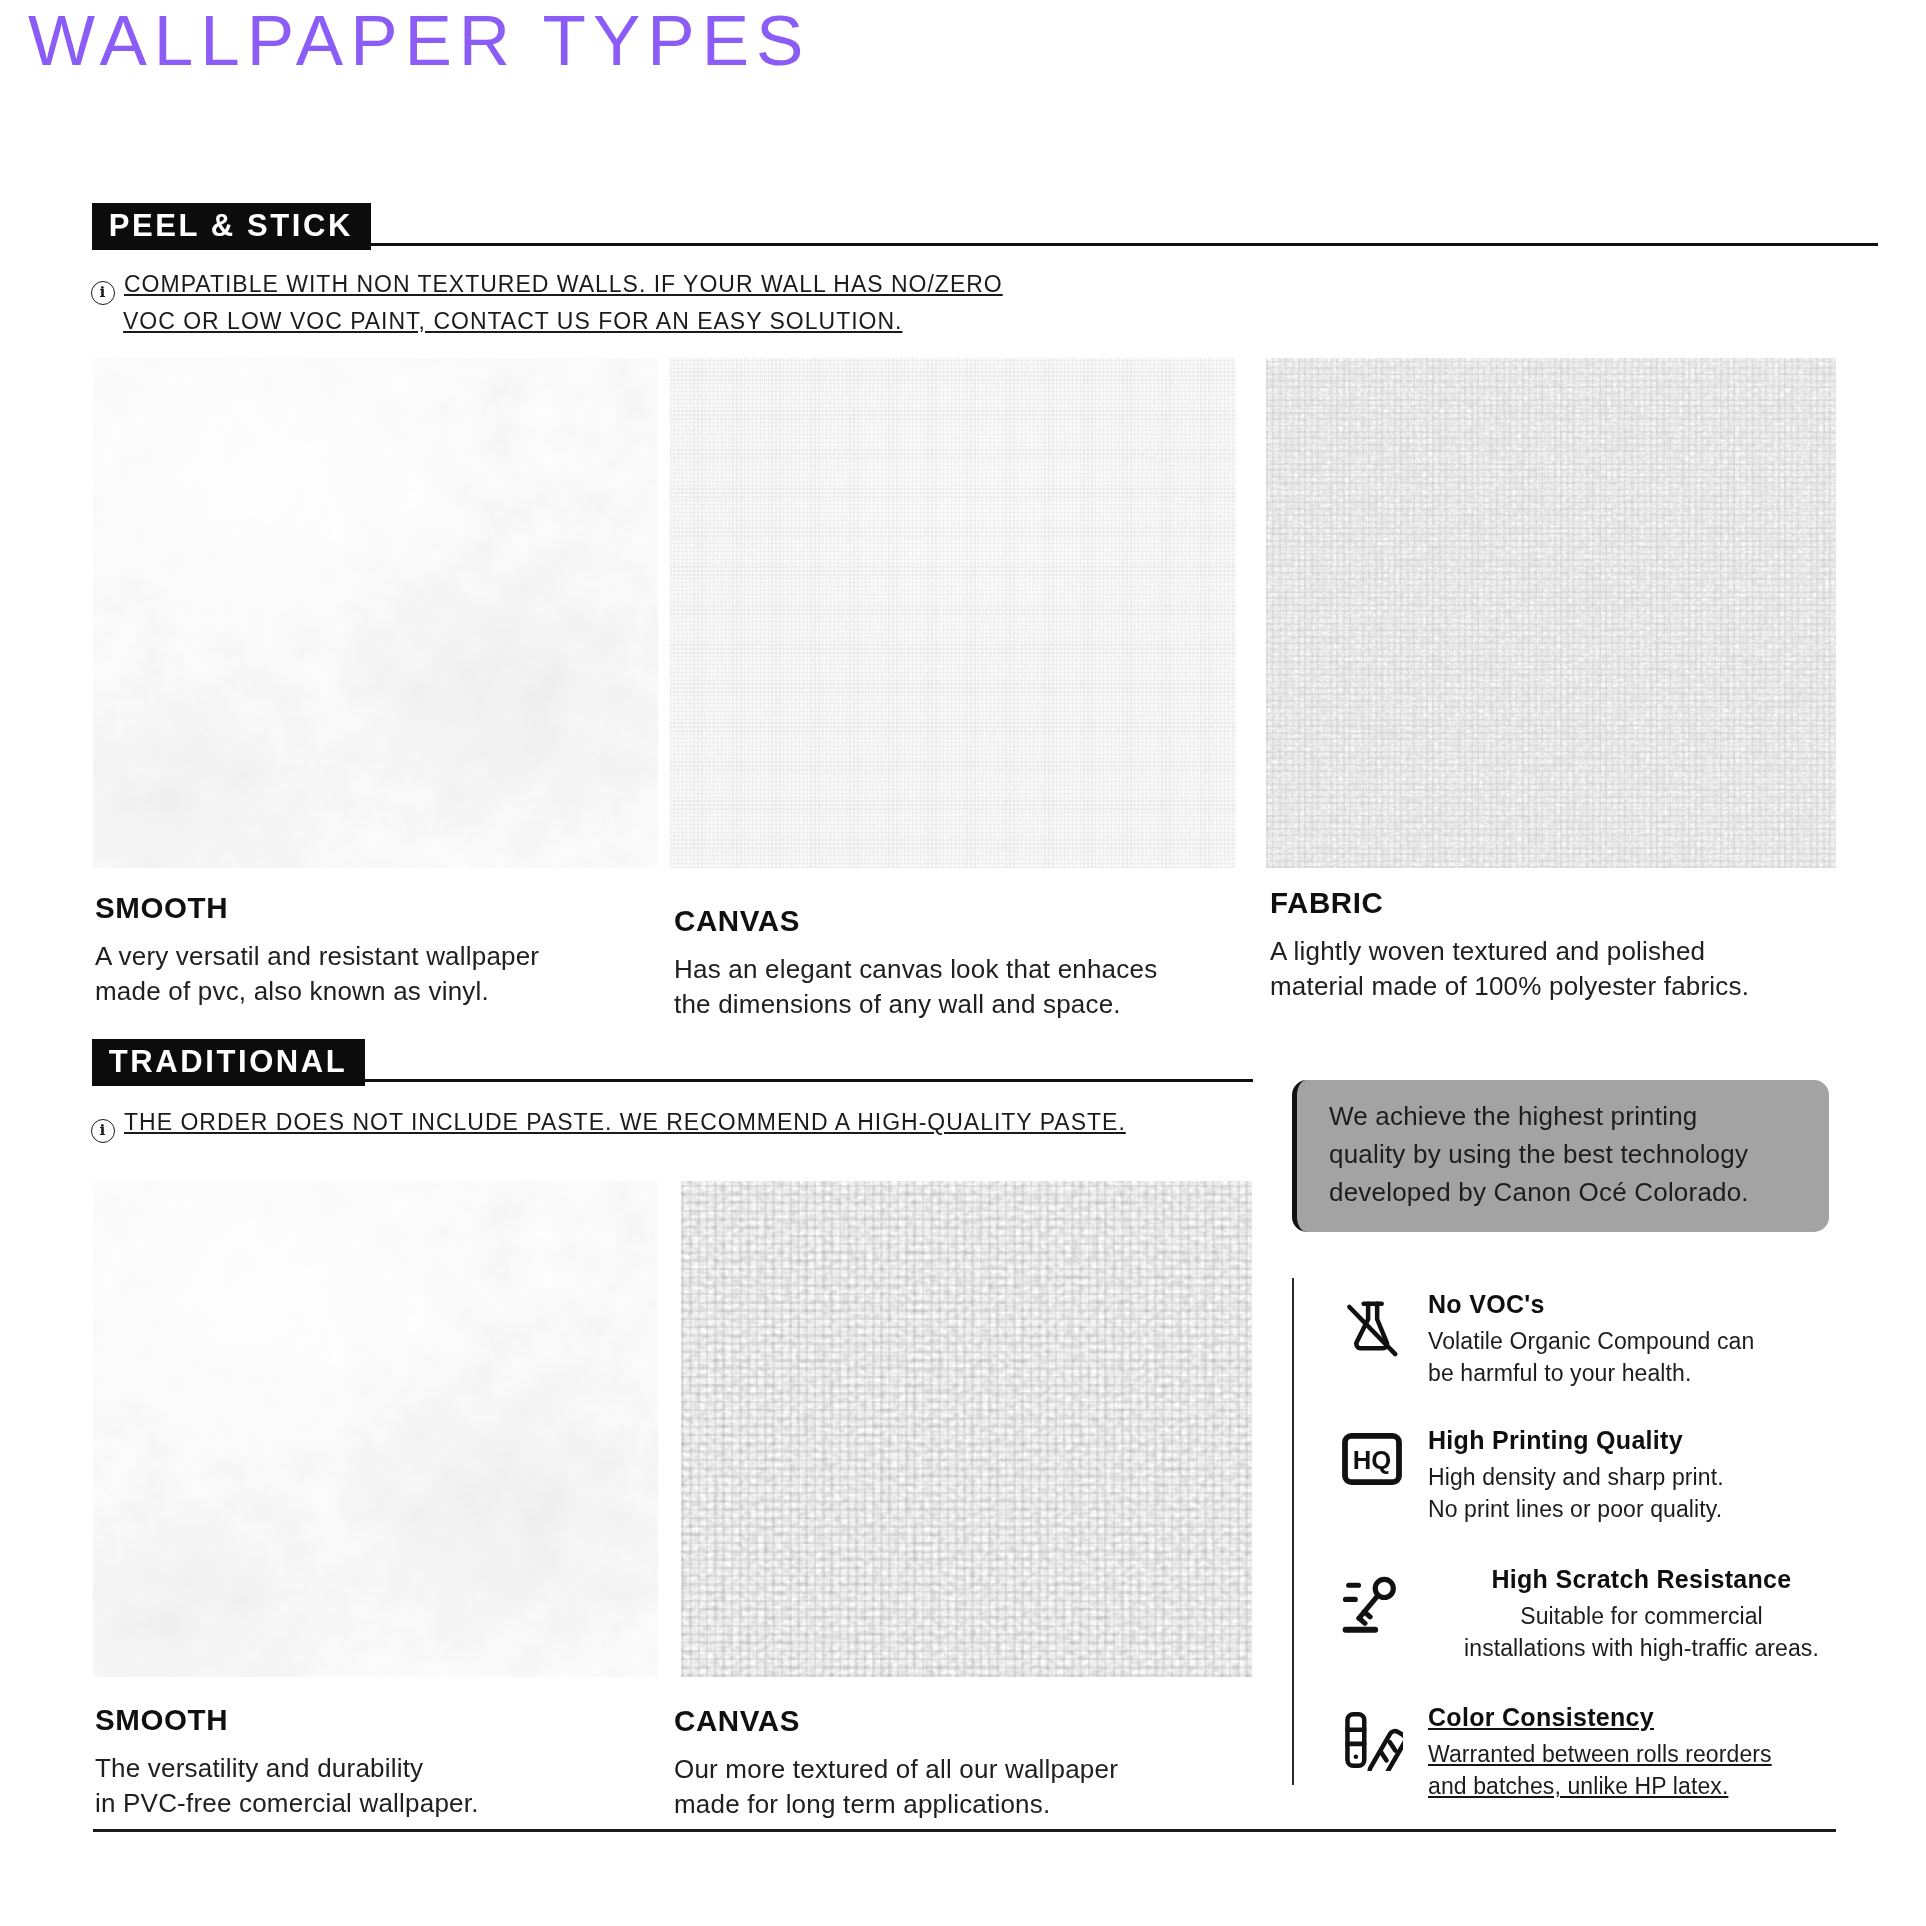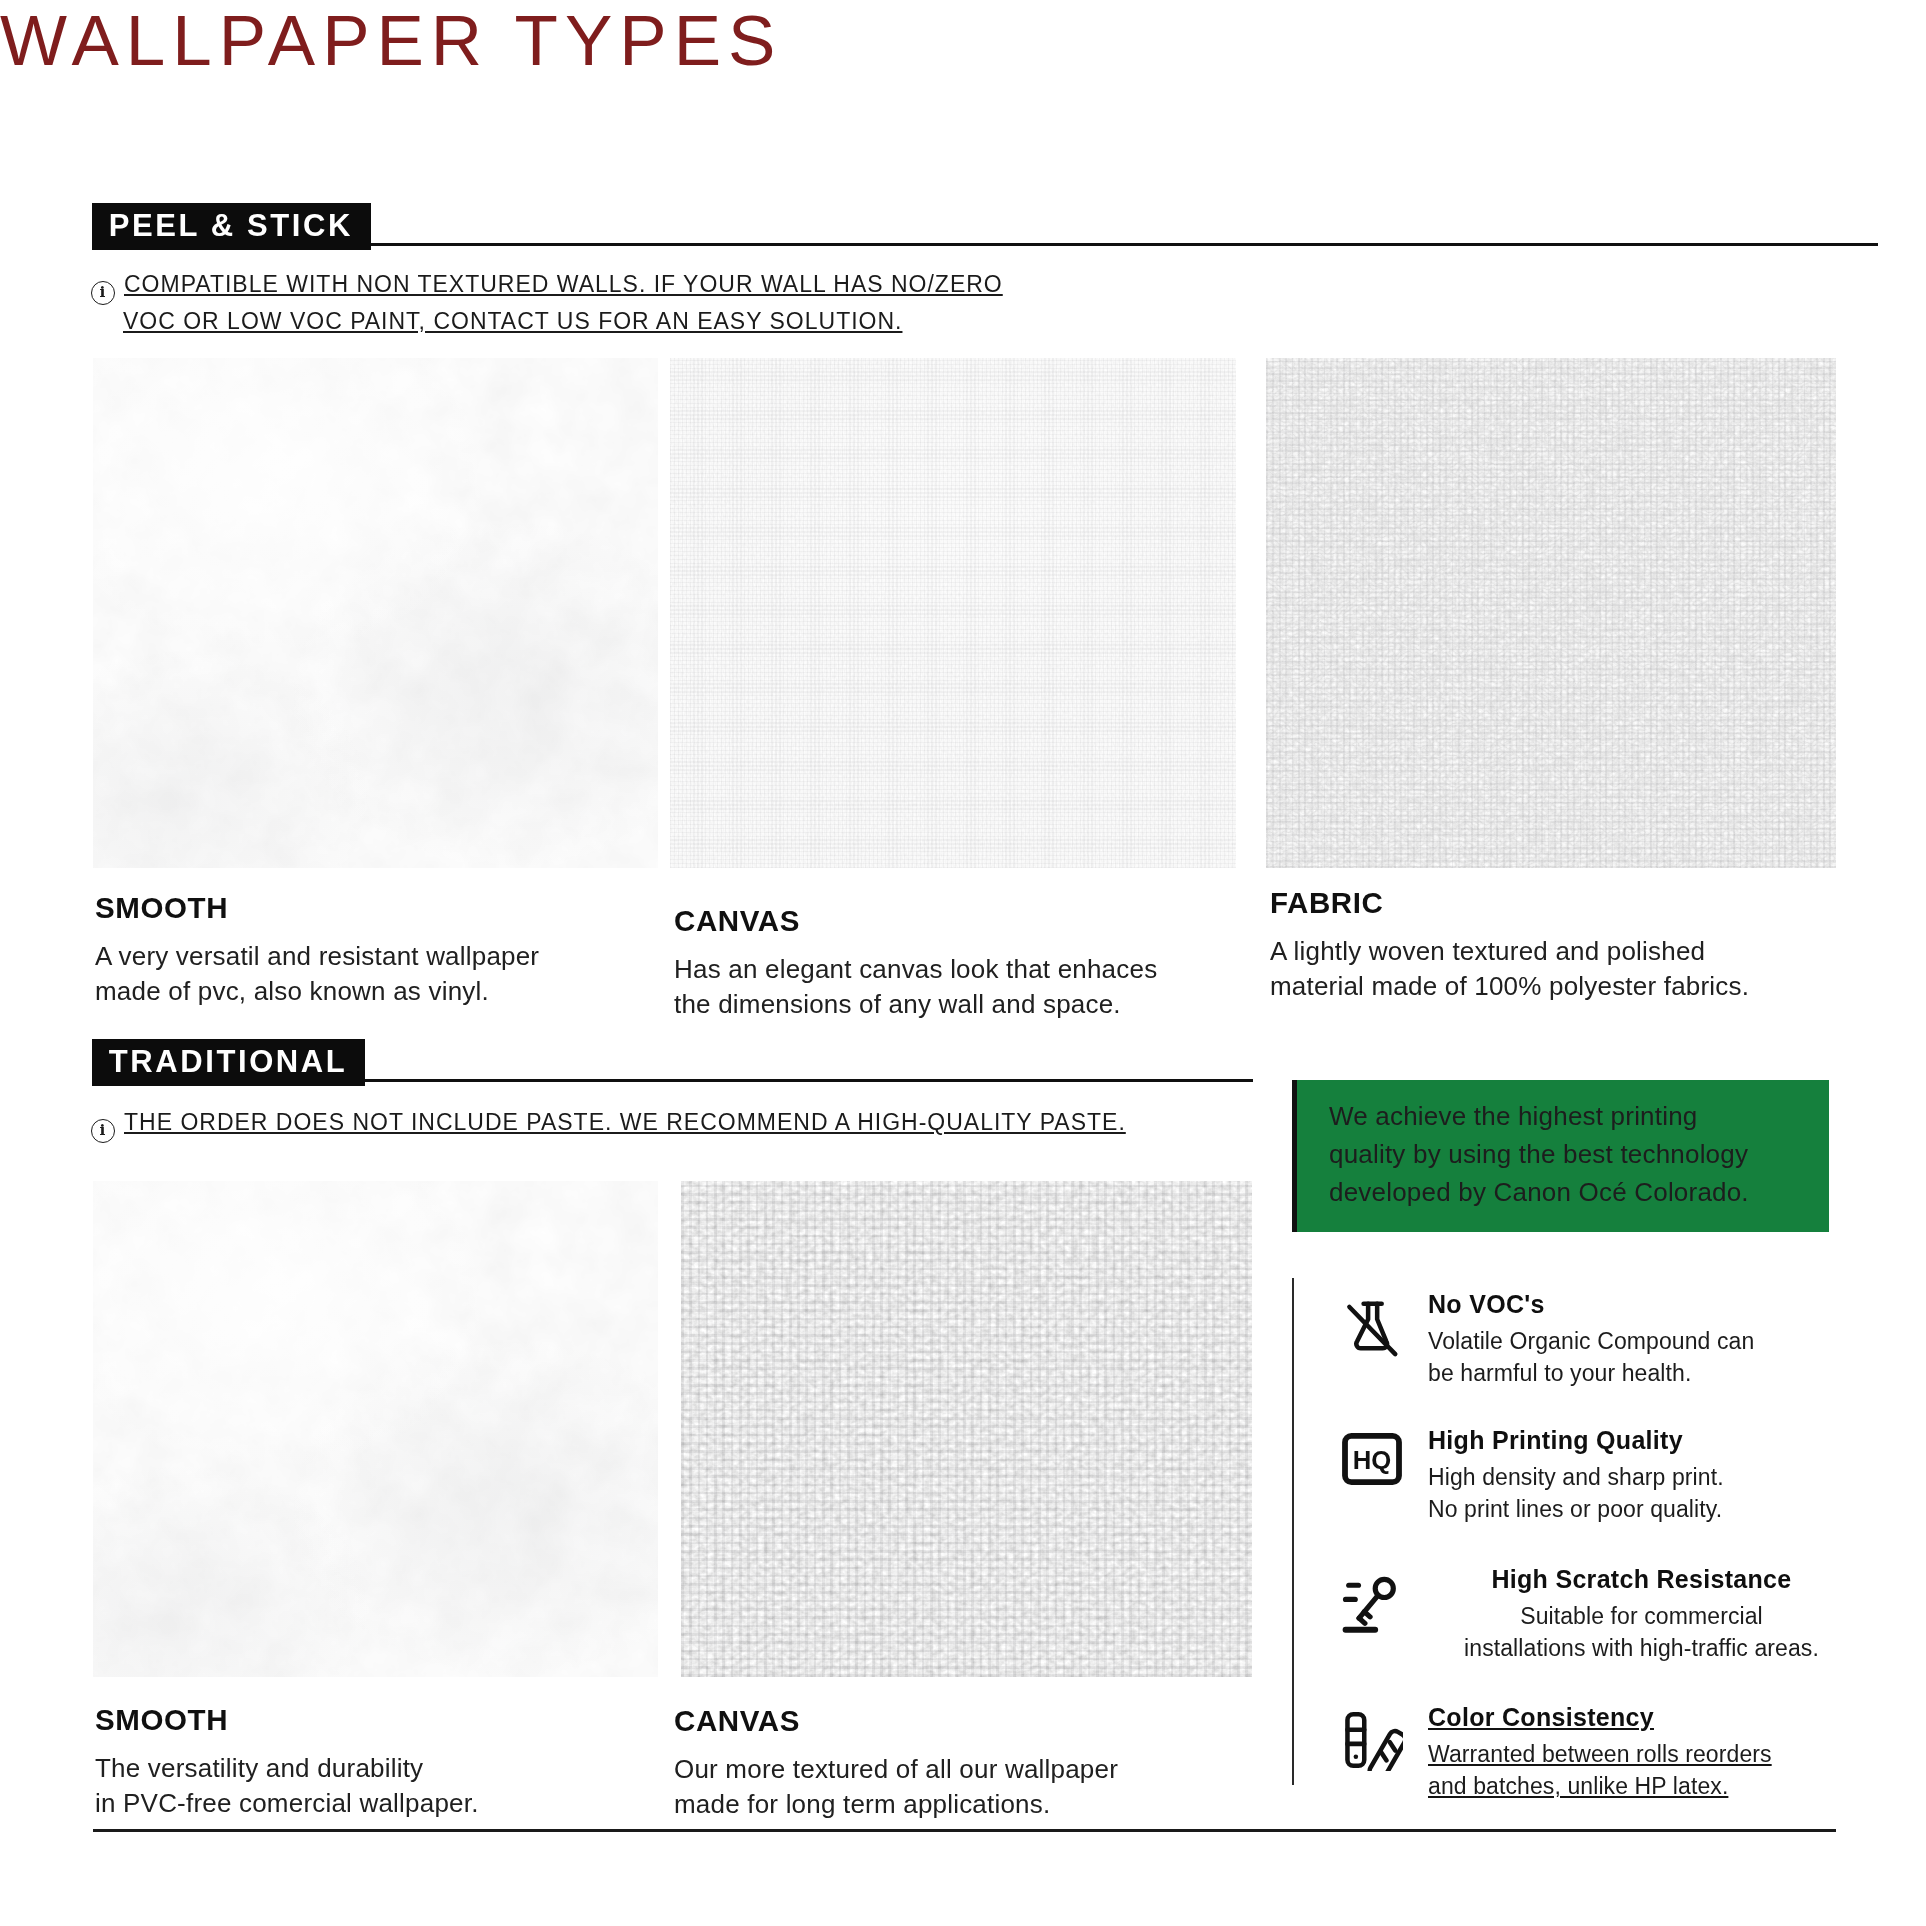--- a/index.html
+++ b/index.html
@@ -14,22 +14,23 @@
   }
   .abs{position:absolute;}
 
   
   .title{
     left:0; top:128; width:2520;
     text-align:center;
     font-size:71px;
     font-weight:500;
     letter-spacing:7px;
-    color:#7f1d1d;
+    color:#8b5cf6;
     white-space:nowrap;
+    padding-left:28px;
   }
 
   
   .badge{
     background:#0c0c0c;
     color:#ffffff;
     font-size:31px;
     font-weight:700;
     letter-spacing:2.6px;
     padding:5.1px 18px 6.4px 16.7px;
@@ -105,29 +106,30 @@
     margin-top:14px;
     font-size:26px;
     line-height:35px;
     letter-spacing:0.2px;
     color:#202020;
     font-weight:400;
   }
 
   
   .callout{
-    background:#15803d;
+    background:#a3a3a3;
     border-left:5.8px solid #111111;
     box-sizing:border-box;
     padding:16.7px 19px 0 32px;
     font-size:26px;
     line-height:38px;
     letter-spacing:0.2px;
     color:#1d1d1d;
     white-space:nowrap;
+    border-radius:15px;
   }
   .vline{width:1.9px;background:#2a2a2a;}
 
   .feat{left:1341px;width:514px;margin-top:16px;}
   .feat .ficon{position:absolute;left:0;top:10.3px;}
   .feat .ftext{margin-left:87px;white-space:nowrap;}
   .feat .ftitle{
     font-size:25px;
     font-weight:700;
     line-height:36px;

